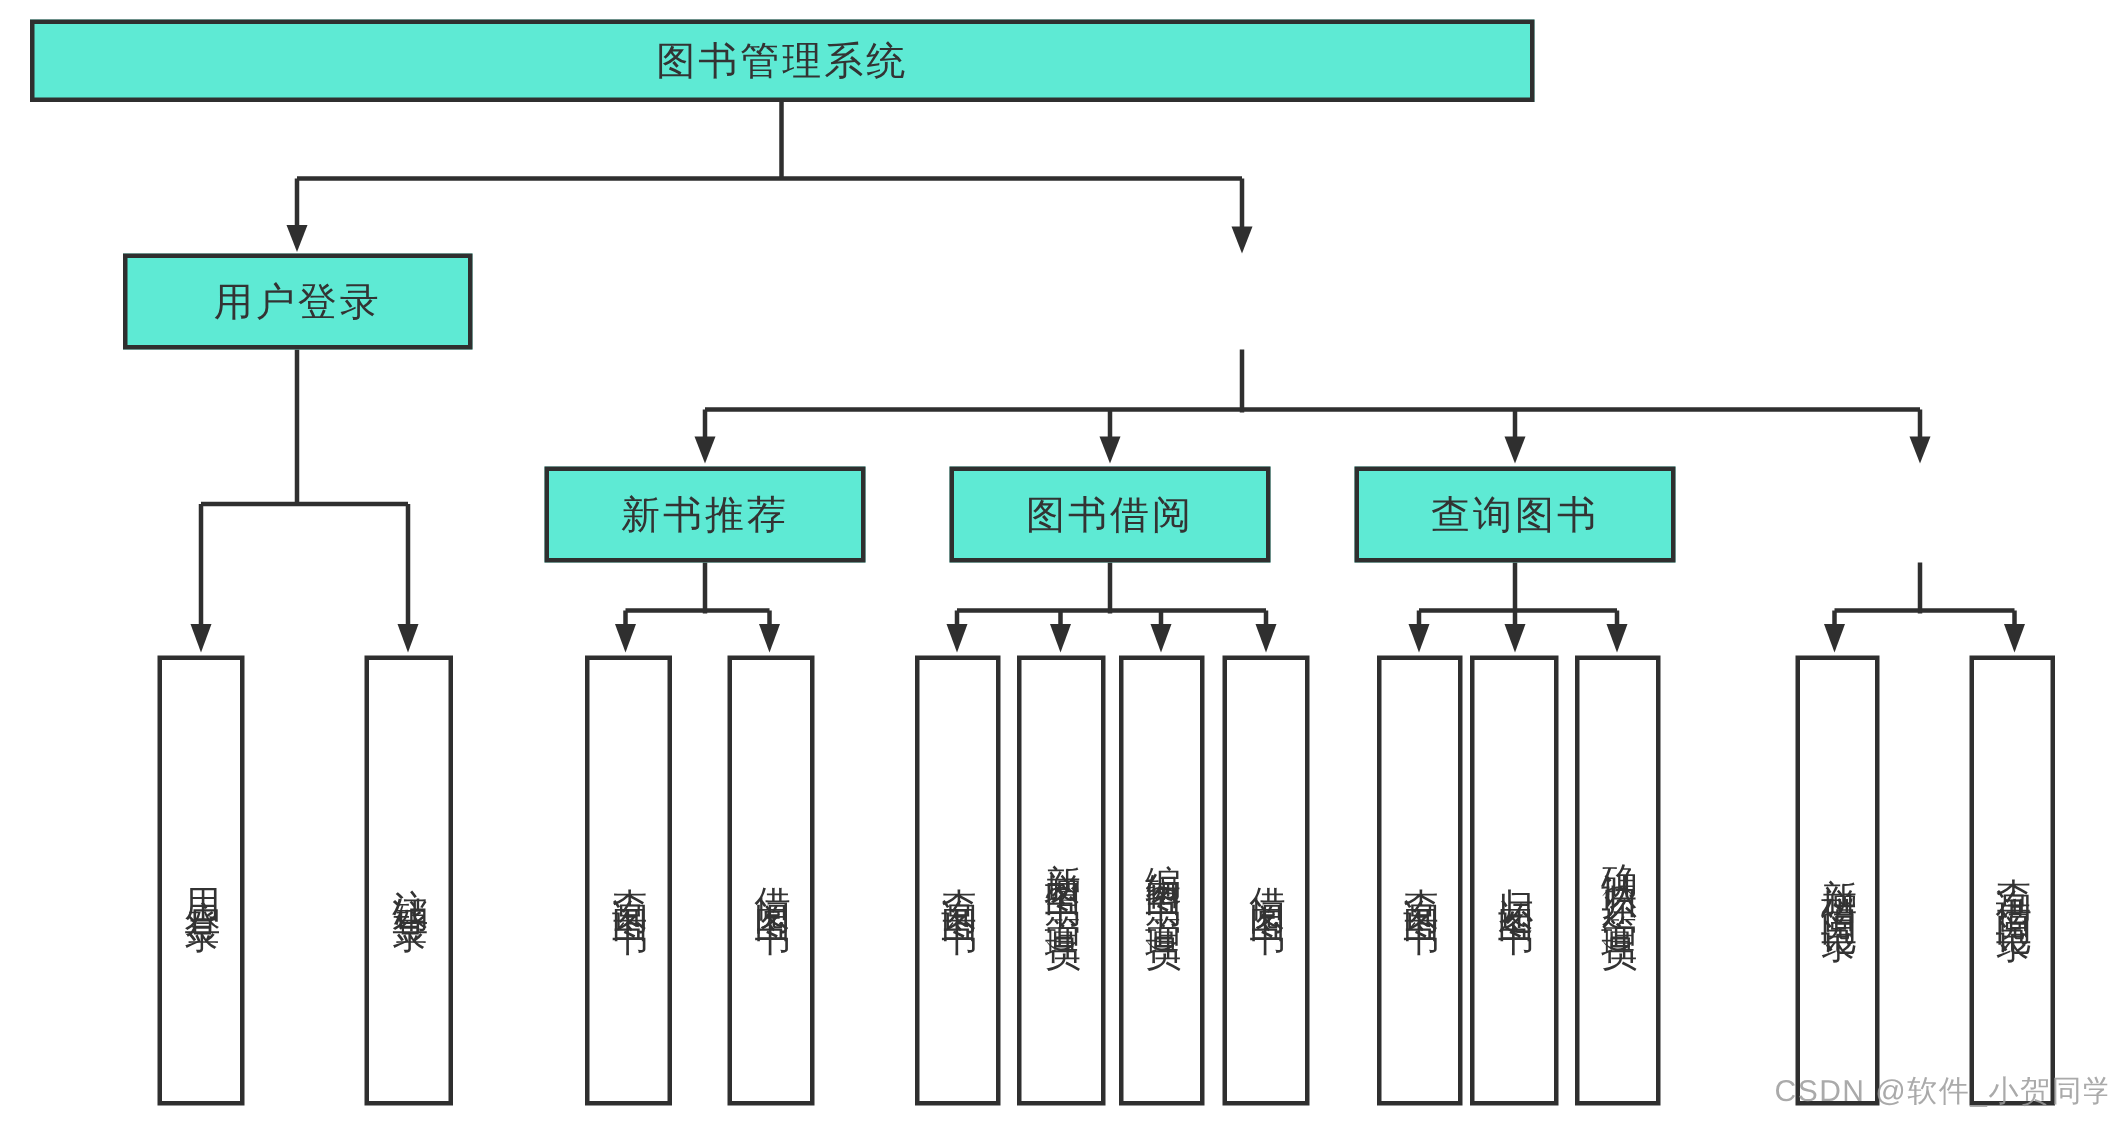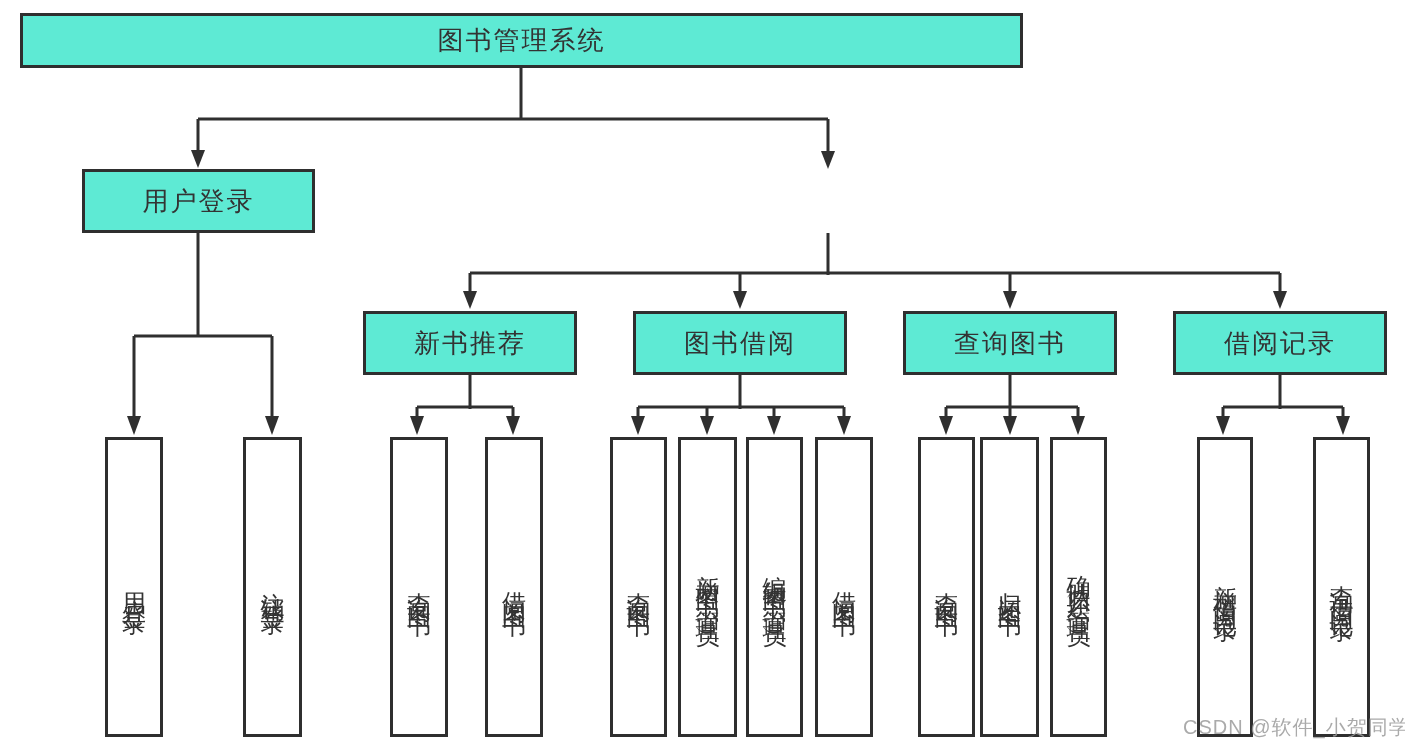--- a/index.html
+++ b/index.html
@@ -80,23 +80,20 @@
 
   <div class="hbox" style="left:633px;top:311px;width:214px;height:64px">
     <span>图书借阅</span>
   </div>
   <div class="hbox" style="left:363px;top:311px;width:214px;height:64px">
     <span>新书推荐</span>
   </div>
   <div class="hbox" style="left:903px;top:311px;width:214px;height:64px">
     <span>查询图书</span>
   </div>
-  <div class="hbox" style="left:1173px;top:311px;width:214px;height:64px">
-    <span>借阅记录</span>
-  </div>
 
   <div class="vbox" style="left:105px;width:58px">
     <span class="vtext">用户登录</span>
   </div>
   <div class="vbox" style="left:243px;width:59px">
     <span class="vtext">注销登录</span>
   </div>
 
   <div class="vbox" style="left:390px;width:58px">
     <span class="vtext">查询图书</span>

